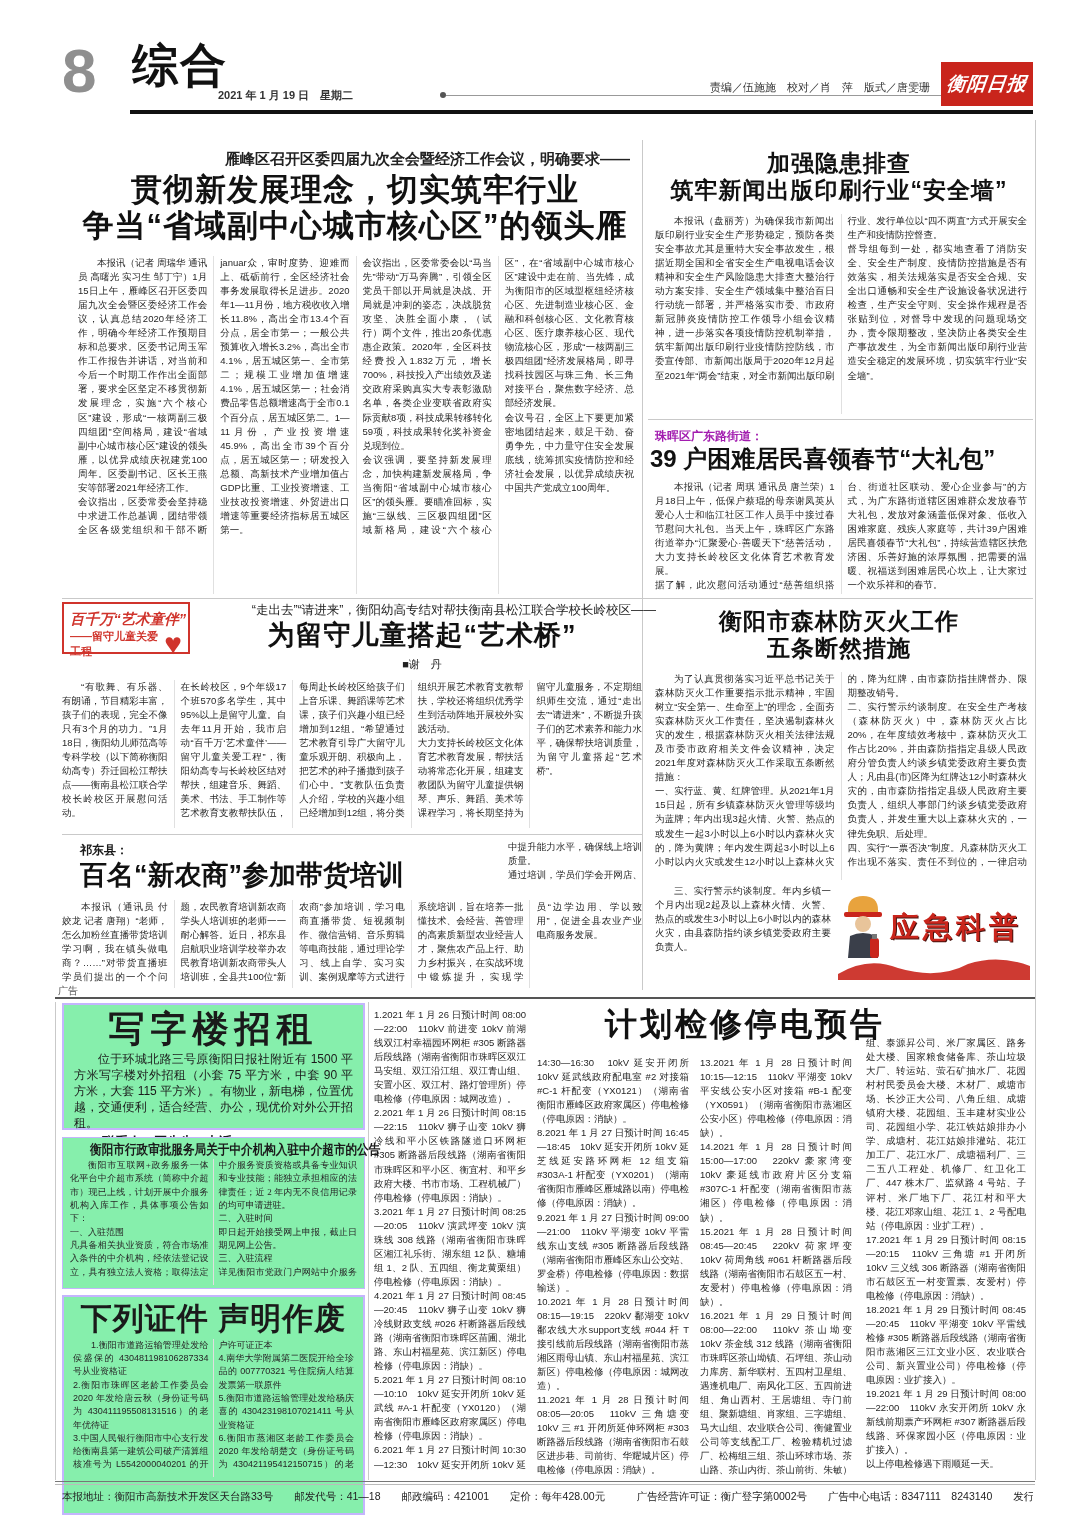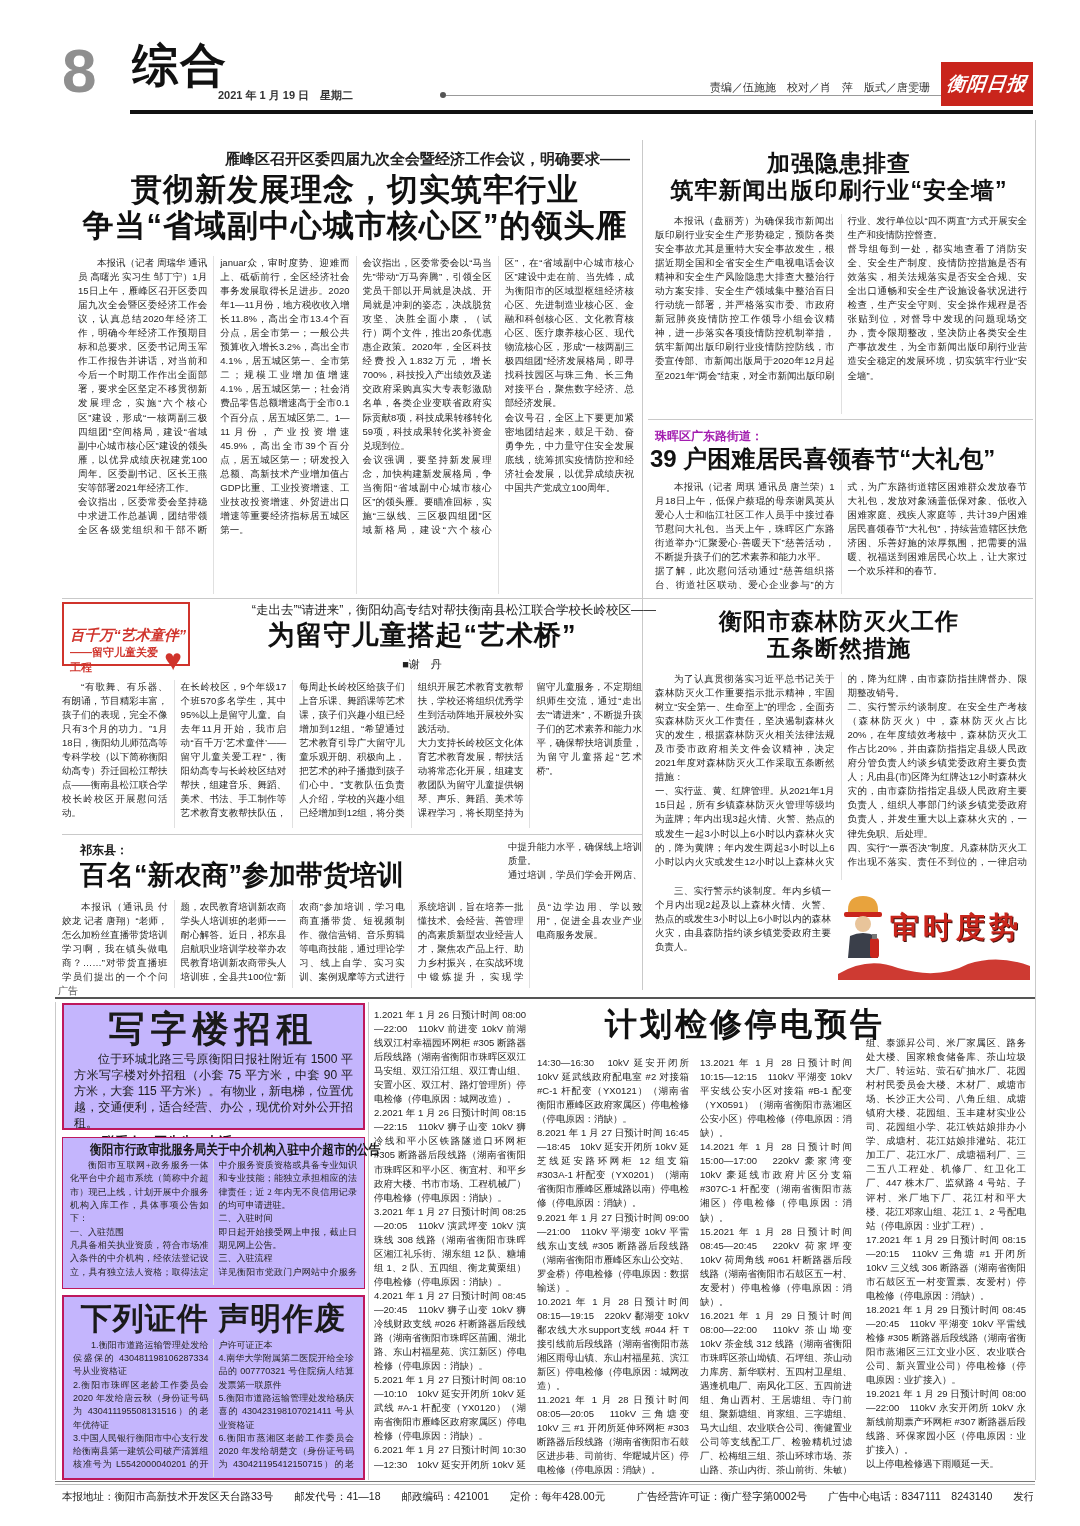--- a/index.html
+++ b/index.html
@@ -5,21 +5,21 @@
   html,body{margin:0;padding:0;background:#ffffff;}
   body{width:1080px;height:1526px;position:relative;overflow:hidden;
        font-family:"Liberation Sans","DejaVu Sans",sans-serif;color:#1a1a1a;}
   .abs{position:absolute;}
   .hl{font-weight:900;color:#111;text-align:center;line-height:1.15;letter-spacing:1px;}
   .kicker{font-weight:700;color:#222;text-align:right;}
   .bt{font-size:9.5px;line-height:1.48;text-align:justify;color:#262626;
       white-space:pre-line;overflow:hidden;column-gap:13px;column-rule:1px solid #e0e0e0;}
   .rule{background:#111;}
   .grule{background:#c9c9c9;}
-  .adbox{position:absolute;border:2px solid #be185d;background:#c4b5fd;box-sizing:border-box;}
+  .adbox{position:absolute;border:2px solid #c4b5fd;background:#86efac;box-sizing:border-box;}
   .indent{ text-indent:2em; }
 </style>
 </head>
 <body>
 
 <div class="abs" style="left:0;top:0;width:1080px;height:120px;">
   <div class="abs" style="left:62px;top:40px;font-size:62px;font-weight:900;color:#8f8f8f;line-height:1;letter-spacing:-2px;">8</div>
   <div class="abs" style="left:132px;top:42px;font-size:46px;font-weight:900;color:#111;line-height:1;letter-spacing:2px;">综合</div>
   <div class="abs" style="left:218px;top:88px;font-size:11px;color:#333;font-weight:700;">2021 年 1 月 19 日　星期二</div>
   <div class="abs" style="left:446px;top:95px;width:584px;height:1px;background:#999;"></div>
@@ -54,26 +54,26 @@
 <div>
   <div class="abs hl" style="left:648px;top:150px;width:382px;font-size:23px;">加强隐患排查</div>
   <div class="abs hl" style="left:648px;top:177px;width:382px;font-size:23px;">筑牢新闻出版印刷行业“安全墙”</div>
   <div class="abs bt indent" style="left:655px;top:214px;width:372px;height:200px;column-count:2;">本报讯（盘丽芳）为确保我市新闻出版印刷行业安全生产形势稳定，预防各类安全事故尤其是重特大安全事故发生，根据近期全国和全省安全生产电视电话会议精神和安全生产风险隐患大排查大整治行动方案安排、安全生产领域集中整治百日行动统一部署，并严格落实市委、市政府新冠肺炎疫情防控工作领导小组会议精神，进一步落实各项疫情防控机制举措，筑牢新闻出版印刷行业疫情防控防线，市委宣传部、市新闻出版局于2020年12月起至2021年“两会”结束，对全市新闻出版印刷行业、发行单位以“四不两直”方式开展安全生产和疫情防控督查。
 督导组每到一处，都实地查看了消防安全、安全生产制度、疫情防控措施是否有效落实，相关法规落实是否安全合规、安全出口通畅和安全生产设施设备状况进行检查，生产安全守则、安全操作规程是否张贴到位，对督导中发现的问题现场交办，责令限期整改，坚决防止各类安全生产事故发生，为全市新闻出版印刷行业营造安全稳定的发展环境，切实筑牢行业“安全墙”。</div>
 </div>
 
 <div>
   <div class="abs" style="left:655px;top:428px;font-size:12px;font-weight:700;color:#a21caf;">珠晖区广东路街道：</div>
   <div class="abs" style="left:650px;top:443px;width:382px;font-size:24px;font-weight:900;color:#111;letter-spacing:0px;">39 户困难居民喜领春节“大礼包”</div>
-  <div class="abs bt indent" style="left:655px;top:480px;width:372px;height:114px;column-count:2;">本报讯（记者 周琪 通讯员 唐兰荣）1月18日上午，低保户蔡琨的母亲谢凤英从爱心人士和临江社区工作人员手中接过春节慰问大礼包。当天上午，珠晖区广东路街道举办“汇聚爱心·善暖天下”慈善活动，不断提升孩子们的艺术素养和能力水平。
+  <div class="abs bt indent" style="left:655px;top:480px;width:372px;height:114px;column-count:2;">本报讯（记者 周琪 通讯员 唐兰荣）1月18日上午，低保户蔡琨的母亲谢凤英从爱心人士和临江社区工作人员手中接过春节慰问大礼包。当天上午，珠晖区广东路街道举办“汇聚爱心·善暖天下”慈善活动，大力支持长岭校区文化体育艺术教育发展。
 据了解，此次慰问活动通过“慈善组织搭台、街道社区联动、爱心企业参与”的方式，为广东路街道辖区困难群众发放春节大礼包，发放对象涵盖低保对象、低收入困难家庭、残疾人家庭等，共计39户困难居民喜领春节“大礼包”，持续营造辖区扶危济困、乐善好施的浓厚氛围，把需要的温暖、祝福送到困难居民心坎上，让大家过一个欢乐祥和的春节。</div>
 </div>
 
 <div>
-  <div class="abs" style="left:62px;top:602px;width:128px;height:64px;border:2px solid #d0342c;box-sizing:border-box;padding:22px 6px 0 6px;">
+  <div class="abs" style="left:62px;top:602px;width:128px;height:52px;border:2px solid #d0342c;box-sizing:border-box;padding:6px 6px 0 6px;">
     <div style="color:#d0342c;font-weight:900;font-style:italic;font-size:14.5px;white-space:nowrap;">百千万“艺术童伴”</div>
     <div style="display:flex;align-items:center;">
       <span style="color:#d0342c;font-size:11px;font-weight:700;">——留守儿童关爱工程</span>
       <span style="color:#d0342c;font-size:30px;line-height:1;margin-left:3px;">♥</span>
     </div>
   </div>
   <div class="abs kicker" style="left:212px;top:602px;width:444px;font-size:12.5px;font-weight:400;">“走出去”“请进来”，衡阳幼高专结对帮扶衡南县松江联合学校长岭校区——</div>
   <div class="abs hl" style="left:200px;top:620px;width:444px;font-size:27px;">为留守儿童搭起“艺术桥”</div>
   <div class="abs" style="left:200px;top:657px;width:444px;text-align:center;font-size:11px;color:#222;">■谢　丹</div>
   <div class="abs bt indent" style="left:62px;top:680px;width:580px;height:148px;column-count:5;">“有歌舞、有乐器、有朗诵，节目精彩丰富，孩子们的表现，完全不像只有3个月的功力。”1月18日，衡阳幼儿师范高等专科学校（以下简称衡阳幼高专）乔迁回松江帮扶点——衡南县松江联合学校长岭校区开展慰问活动。
@@ -92,21 +92,21 @@
   <div class="abs bt indent" style="left:655px;top:884px;width:176px;height:100px;column-count:1;">三、实行警示约谈制度。年内乡镇一个月内出现2起及以上森林火情、火警、热点的或发生3小时以上6小时以内的森林火灾，由县森防指约谈乡镇党委政府主要负责人。</div>
   <div class="abs" style="left:838px;top:886px;width:192px;height:98px;">
     <svg width="46" height="78" viewBox="0 0 46 78" style="position:absolute;left:2px;top:6px;">
       <path d="M8 18 Q8 4 23 4 Q38 4 38 18 L38 22 L8 22 Z" fill="#e8a33d"></path>
       <rect x="4" y="20" width="38" height="5" rx="2" fill="#c9251c"></rect>
       <circle cx="23" cy="32" r="8" fill="#e8c49a"></circle>
       <path d="M10 44 Q23 38 36 44 L38 66 L8 66 Z" fill="#3a3f4a"></path>
       <rect x="30" y="46" width="9" height="20" rx="3" fill="#c9251c"></rect>
       <rect x="32" y="42" width="5" height="5" fill="#777"></rect>
     </svg>
-    <div style="position:absolute;left:52px;top:22px;font-size:29px;font-weight:900;color:#c9251c;letter-spacing:4px;text-shadow:1px 1px 0 #44120e;">审时度势</div>
+    <div style="position:absolute;left:52px;top:22px;font-size:29px;font-weight:900;color:#c9251c;letter-spacing:4px;text-shadow:1px 1px 0 #44120e;">应急科普</div>
     <svg width="192" height="26" viewBox="0 0 192 26" style="position:absolute;left:0;top:68px;">
       <path d="M0 20 Q30 2 60 14 Q100 26 130 10 Q160 0 192 12 L192 26 L0 26 Z" fill="#c9251c" opacity="0.9"></path>
     </svg>
   </div>
 </div>
 
 <div>
   <div class="abs" style="left:80px;top:842px;font-size:12px;font-weight:700;">祁东县：</div>
   <div class="abs" style="left:80px;top:857px;width:420px;font-size:27px;font-weight:900;color:#111;">百名“新农商”参加带货培训</div>
   <div class="abs bt" style="left:508px;top:840px;width:134px;height:56px;column-count:1;">中提升能力水平，确保线上培训质量。
@@ -128,21 +128,21 @@
 一、入驻范围
 凡具备相关执业资质，符合市场准入条件的中介机构，经依法登记设立，具有独立法人资格；取得法定中介服务资质资格或具备专业知识和专业技能；能独立承担相应的法律责任；近 2 年内无不良信用记录的均可申请进驻。
 二、入驻时间
 即日起开始接受网上申报，截止日期见网上公告。
 三、入驻流程
 详见衡阳市党政门户网站中介服务超市栏目和衡阳市互联网+政务服务一体化平台中介超市系统（网址：http://175.6.242.75:8080）。
 衡阳市行政审批服务局
 2021 年 1 月 18 日</div>
 </div>
 
-<div class="adbox" style="left:62px;top:1295px;width:303px;height:185px;padding:4px 9px;">
+<div class="adbox" style="left:62px;top:1295px;width:303px;height:220px;padding:4px 9px;">
   <div style="font-size:31px;font-weight:900;text-align:center;letter-spacing:1px;line-height:1.15;">下列证件 声明作废</div>
   <div class="bt indent" style="height:138px;column-count:2;column-gap:10px;font-size:9px;margin-top:2px;">1.衡阳市道路运输管理处发给侯盛保的 430481198106287334 号从业资格证
 2.衡阳市珠晖区老龄工作委员会 2020 年发给唐云秋（身份证号码为 430411195508131516）的老年优待证
 3.中国人民银行衡阳市中心支行发给衡南县第一建筑公司破产清算组核准号为 L5542000040201 的开户许可证正本
 4.南华大学附属第二医院开给全珍品的 007770321 号住院病人结算发票第一联原件
 5.衡阳市道路运输管理处发给杨庆喜的 430423198107021411 号从业资格证
 6.衡阳市蒸湘区老龄工作委员会 2020 年发给胡楚文（身份证号码为 430421195412150715）的老年优待证
 7.湖南金钟中投置业有限公司开给许涛的 0003155 号收据原件
 8.衡阳市道路运输管理处发给刘义平的 430421198209051336 号从业资格证</div>
 </div>

